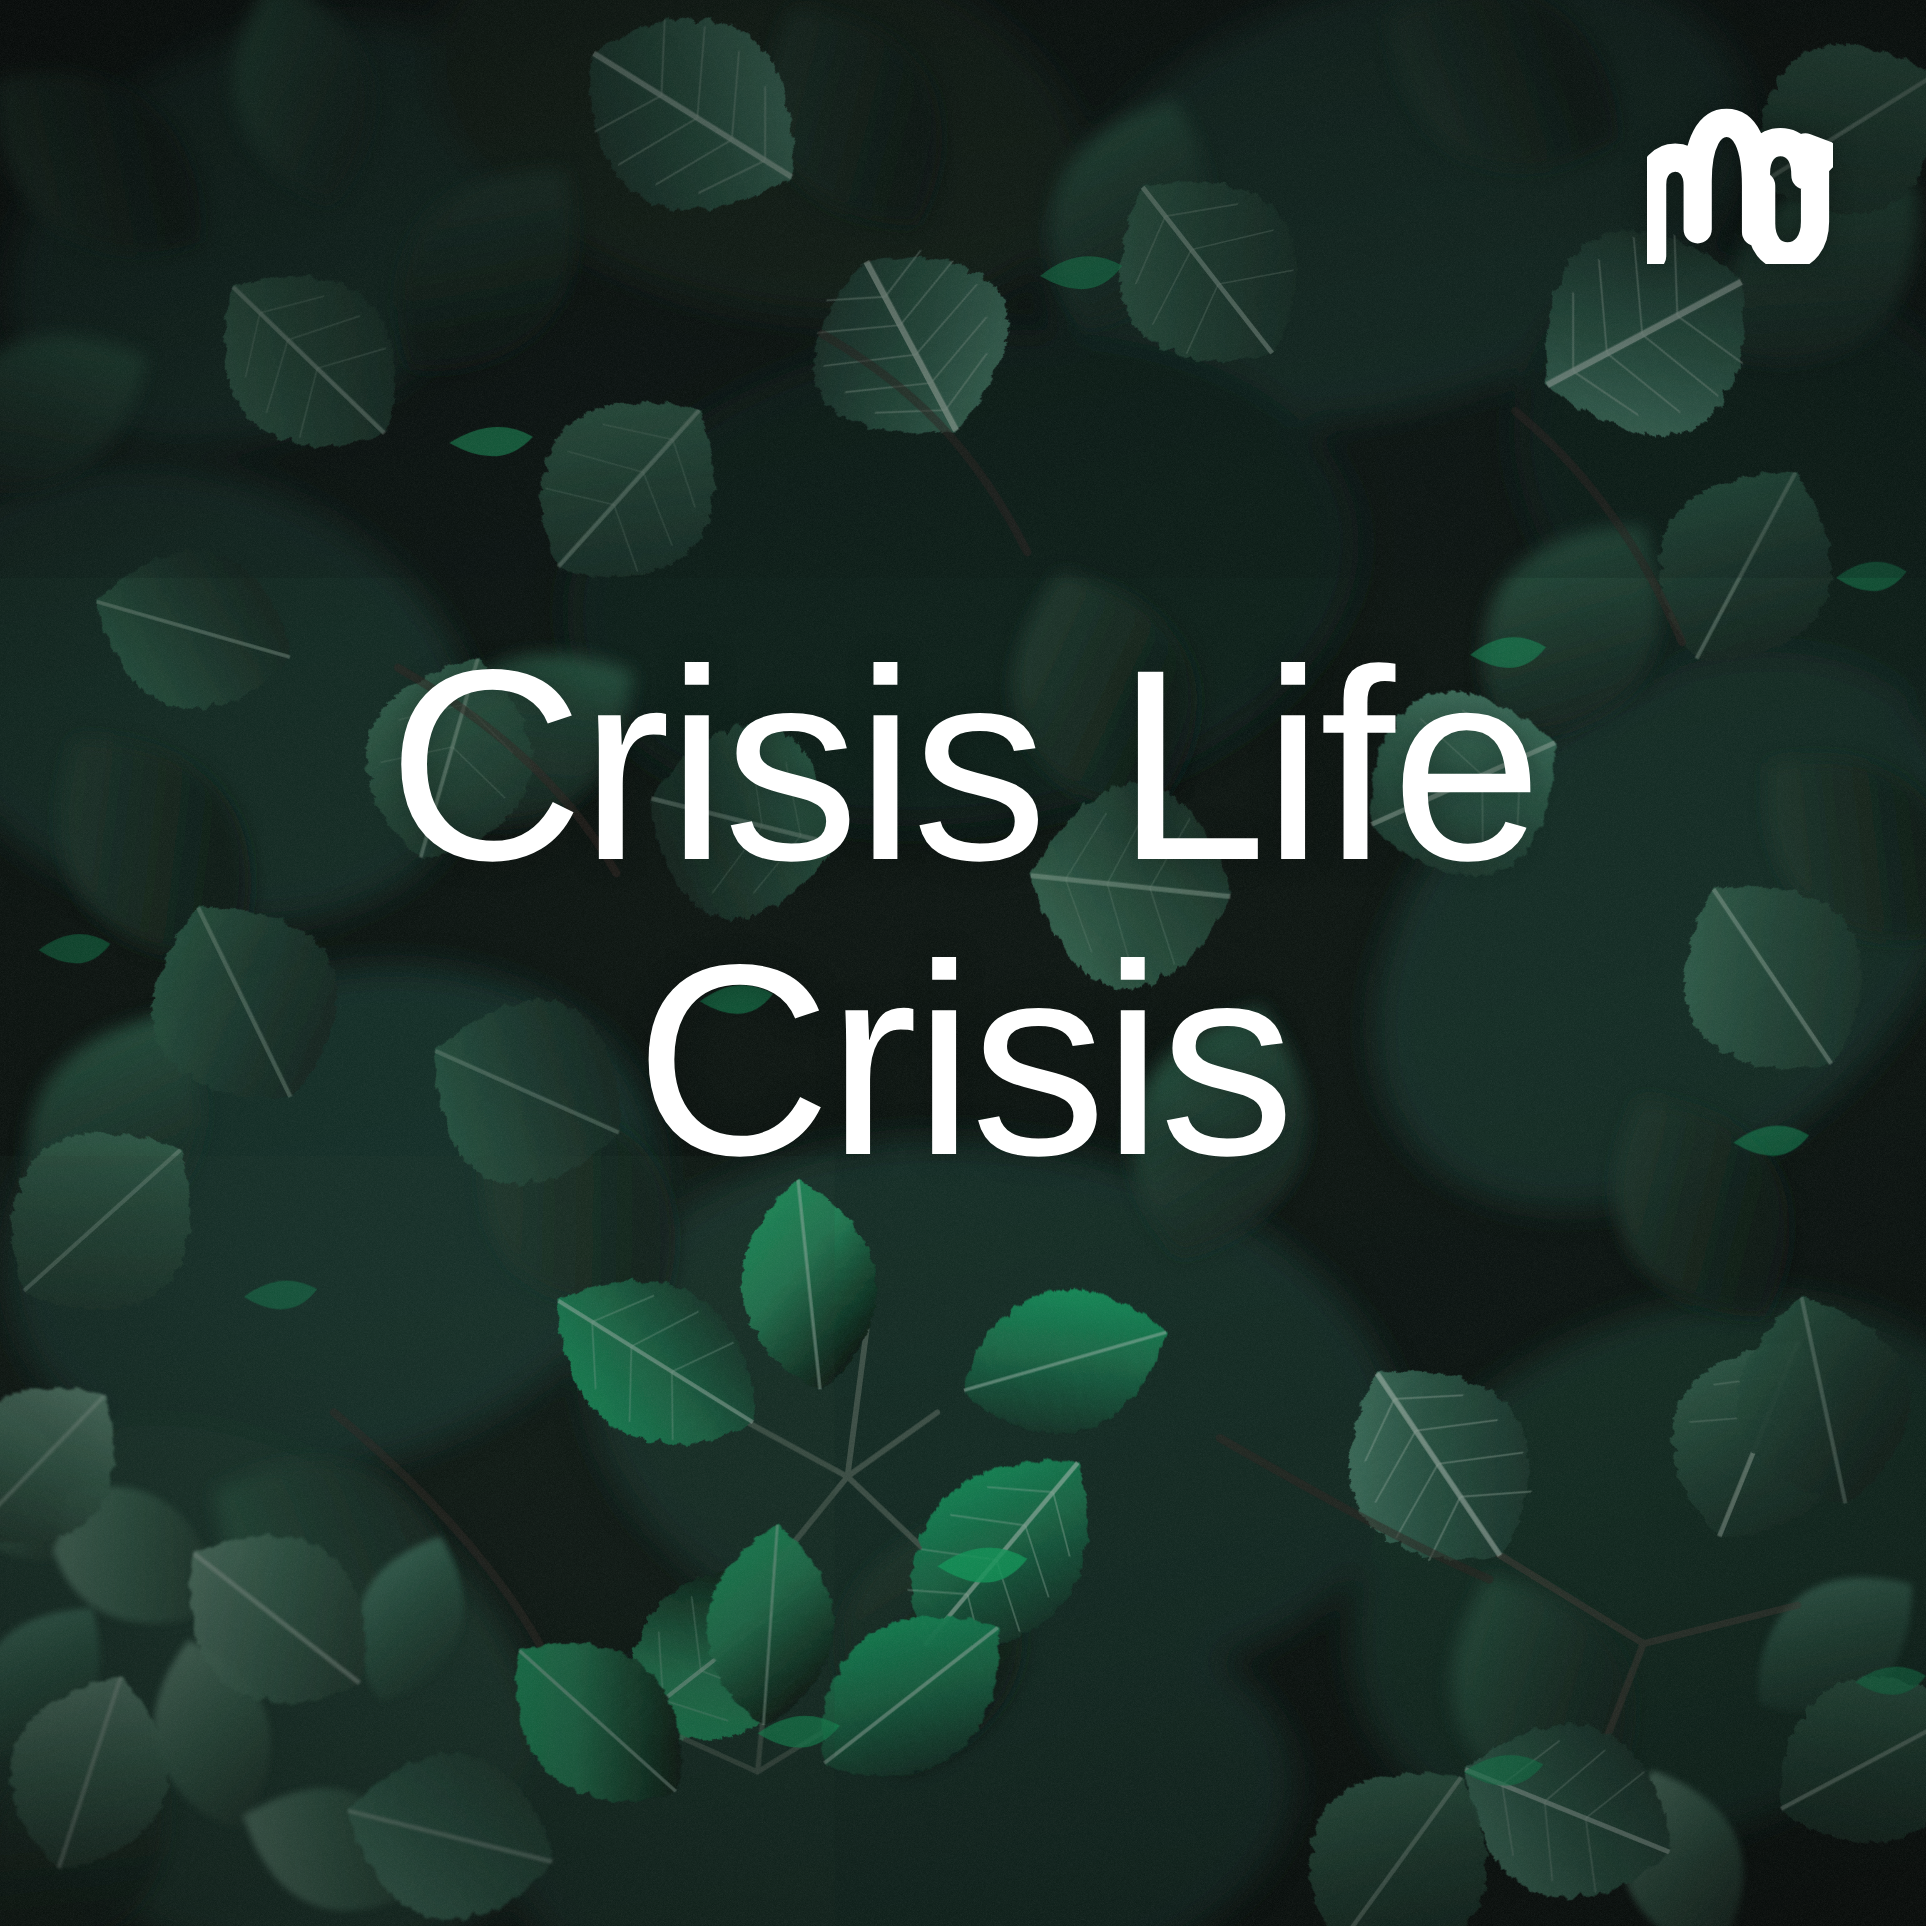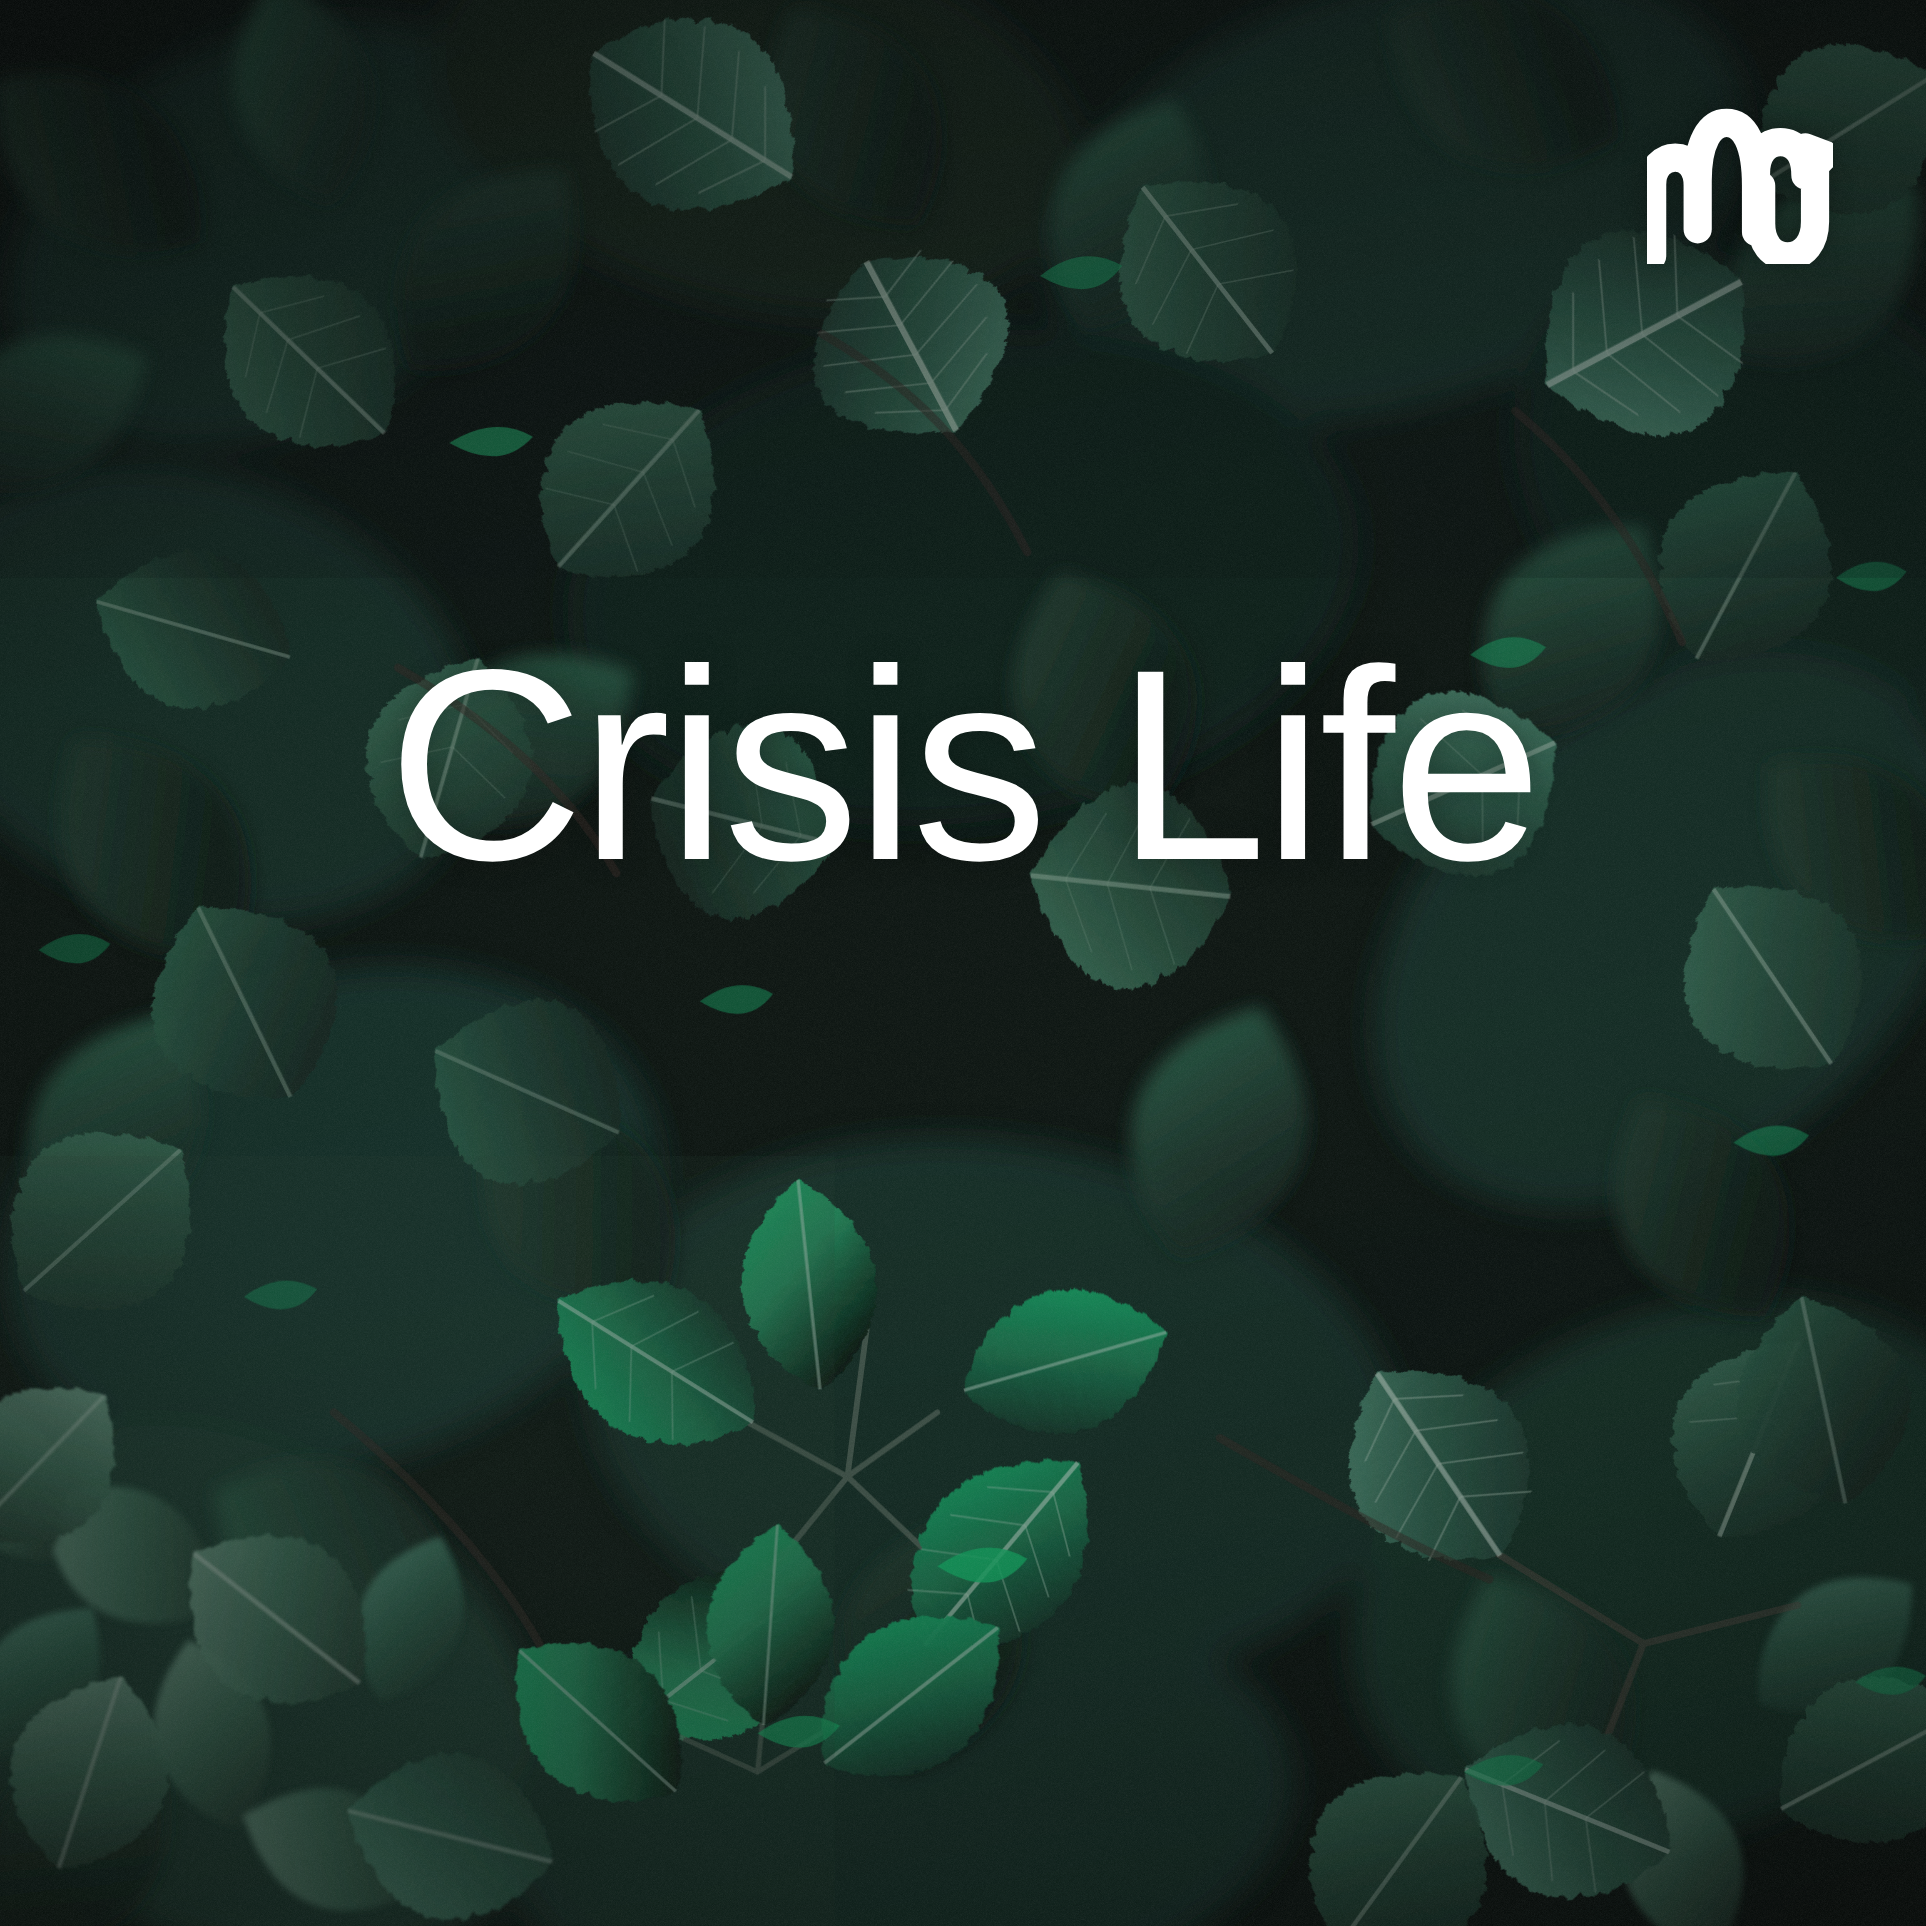--- a/index.html
+++ b/index.html
@@ -630,16 +630,17 @@
                C 262 108 262 108 262 108
                L262 196
                C 262 228 245 250 219 250
                C 194 250 178 229 178 199
                L178 140" stroke="#ffffff" stroke-width="44" stroke-linecap="round" stroke-linejoin="round"></path>
     </svg>
   </div>
 
   <div id="title-block">
     <div class="title-line" id="title-line-1">Crisis Life</div>
+    <div class="title-line" id="title-line-2">Crisis</div>
   </div>
 
 </div>
 
 
 </body></html>

